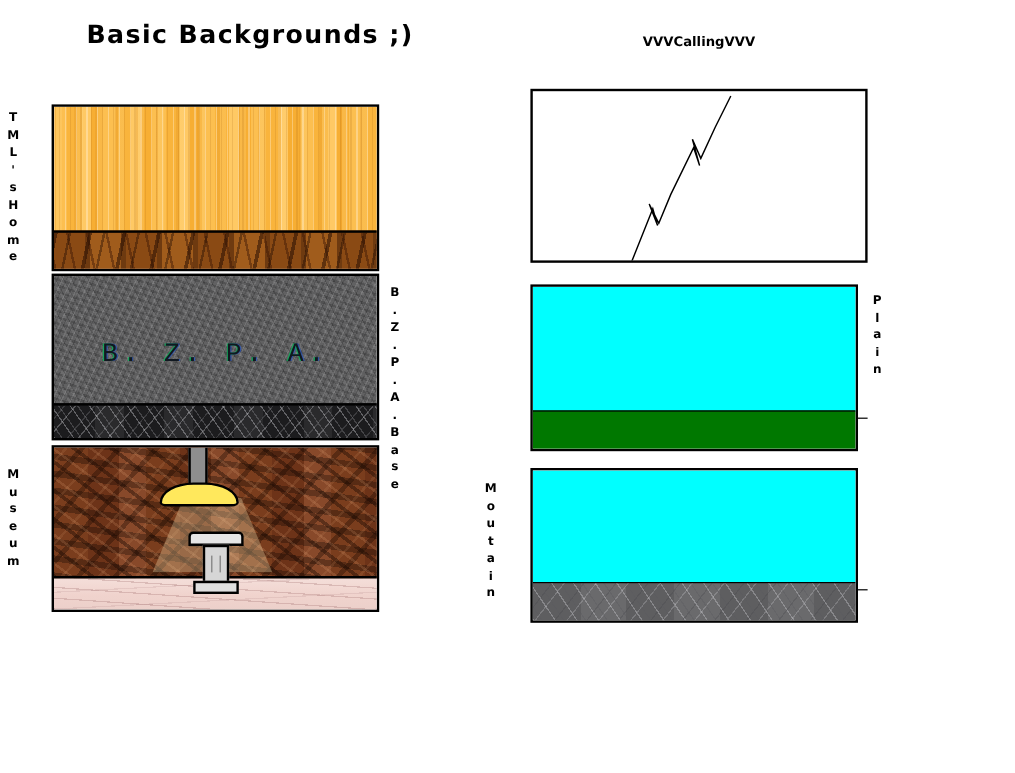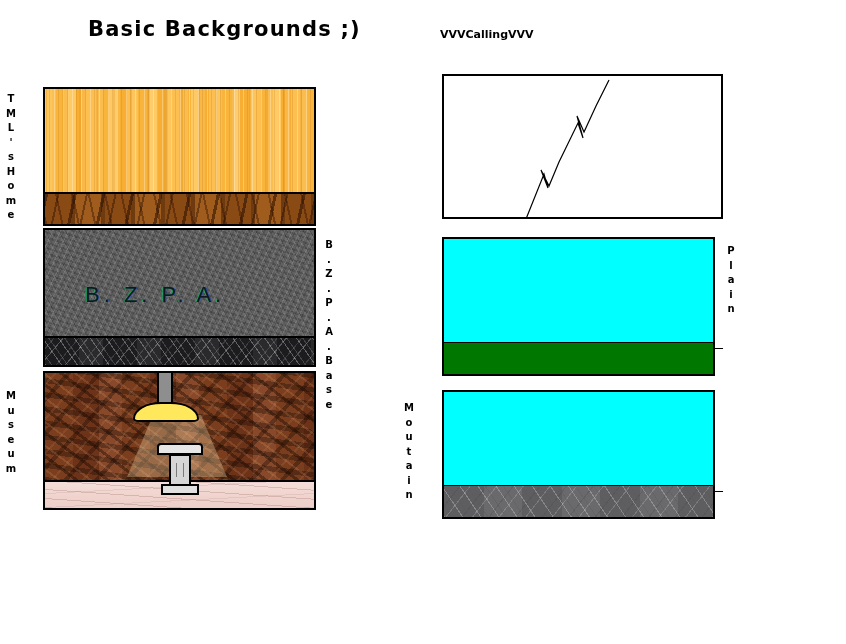--- a/index.html
+++ b/index.html
@@ -13,35 +13,35 @@
     height: 644px;
     position: relative;
     overflow: hidden;
     font-family: "DejaVu Sans", sans-serif;
     background: #ffffff;
   }
 
   
   .title-main {
     position: absolute;
-    left: 88px;
+    left: 72px;
     top: 17px;
     font-family: "DejaVu Sans", sans-serif;
     font-size: 21px;
     font-weight: bold;
     letter-spacing: 1.2px;
     color: #000000;
     white-space: nowrap;
   }
   .title-sub {
     position: absolute;
     top: 29px;
     left: 440px;
     width: 285px;
-    text-align: left;
+    text-align: center;
     font-family: "DejaVu Sans", sans-serif;
     font-size: 11px;
     font-weight: bold;
     color: #000000;
     line-height: 12px;
     white-space: nowrap;
   }
   .title-sub .l2 { display: block; }
 
   
@@ -143,21 +143,21 @@
         #1c1c1e 0px, #1c1c1e 34px,
         #2a2a2c 34px, #2a2a2c 58px),
       #1e1e20;
     border-top: 2px solid #000000;
   }
   .stone-text {
     position: absolute;
     left: 40px;
     top: 48%;
     transform: translateY(-50%);
-    font-family: Liberation Sans, sans-serif;
+    font-family: Liberation Mono, monospace;
     font-size: 22px;
     letter-spacing: 4px;
     color: #111820;
     text-shadow: -1px 0 rgba(0,190,90,0.75), 1px 0 rgba(20,80,220,0.55);
     white-space: nowrap;
   }
 
   
   .museum-wall {
     top: 0; bottom: 26px;

